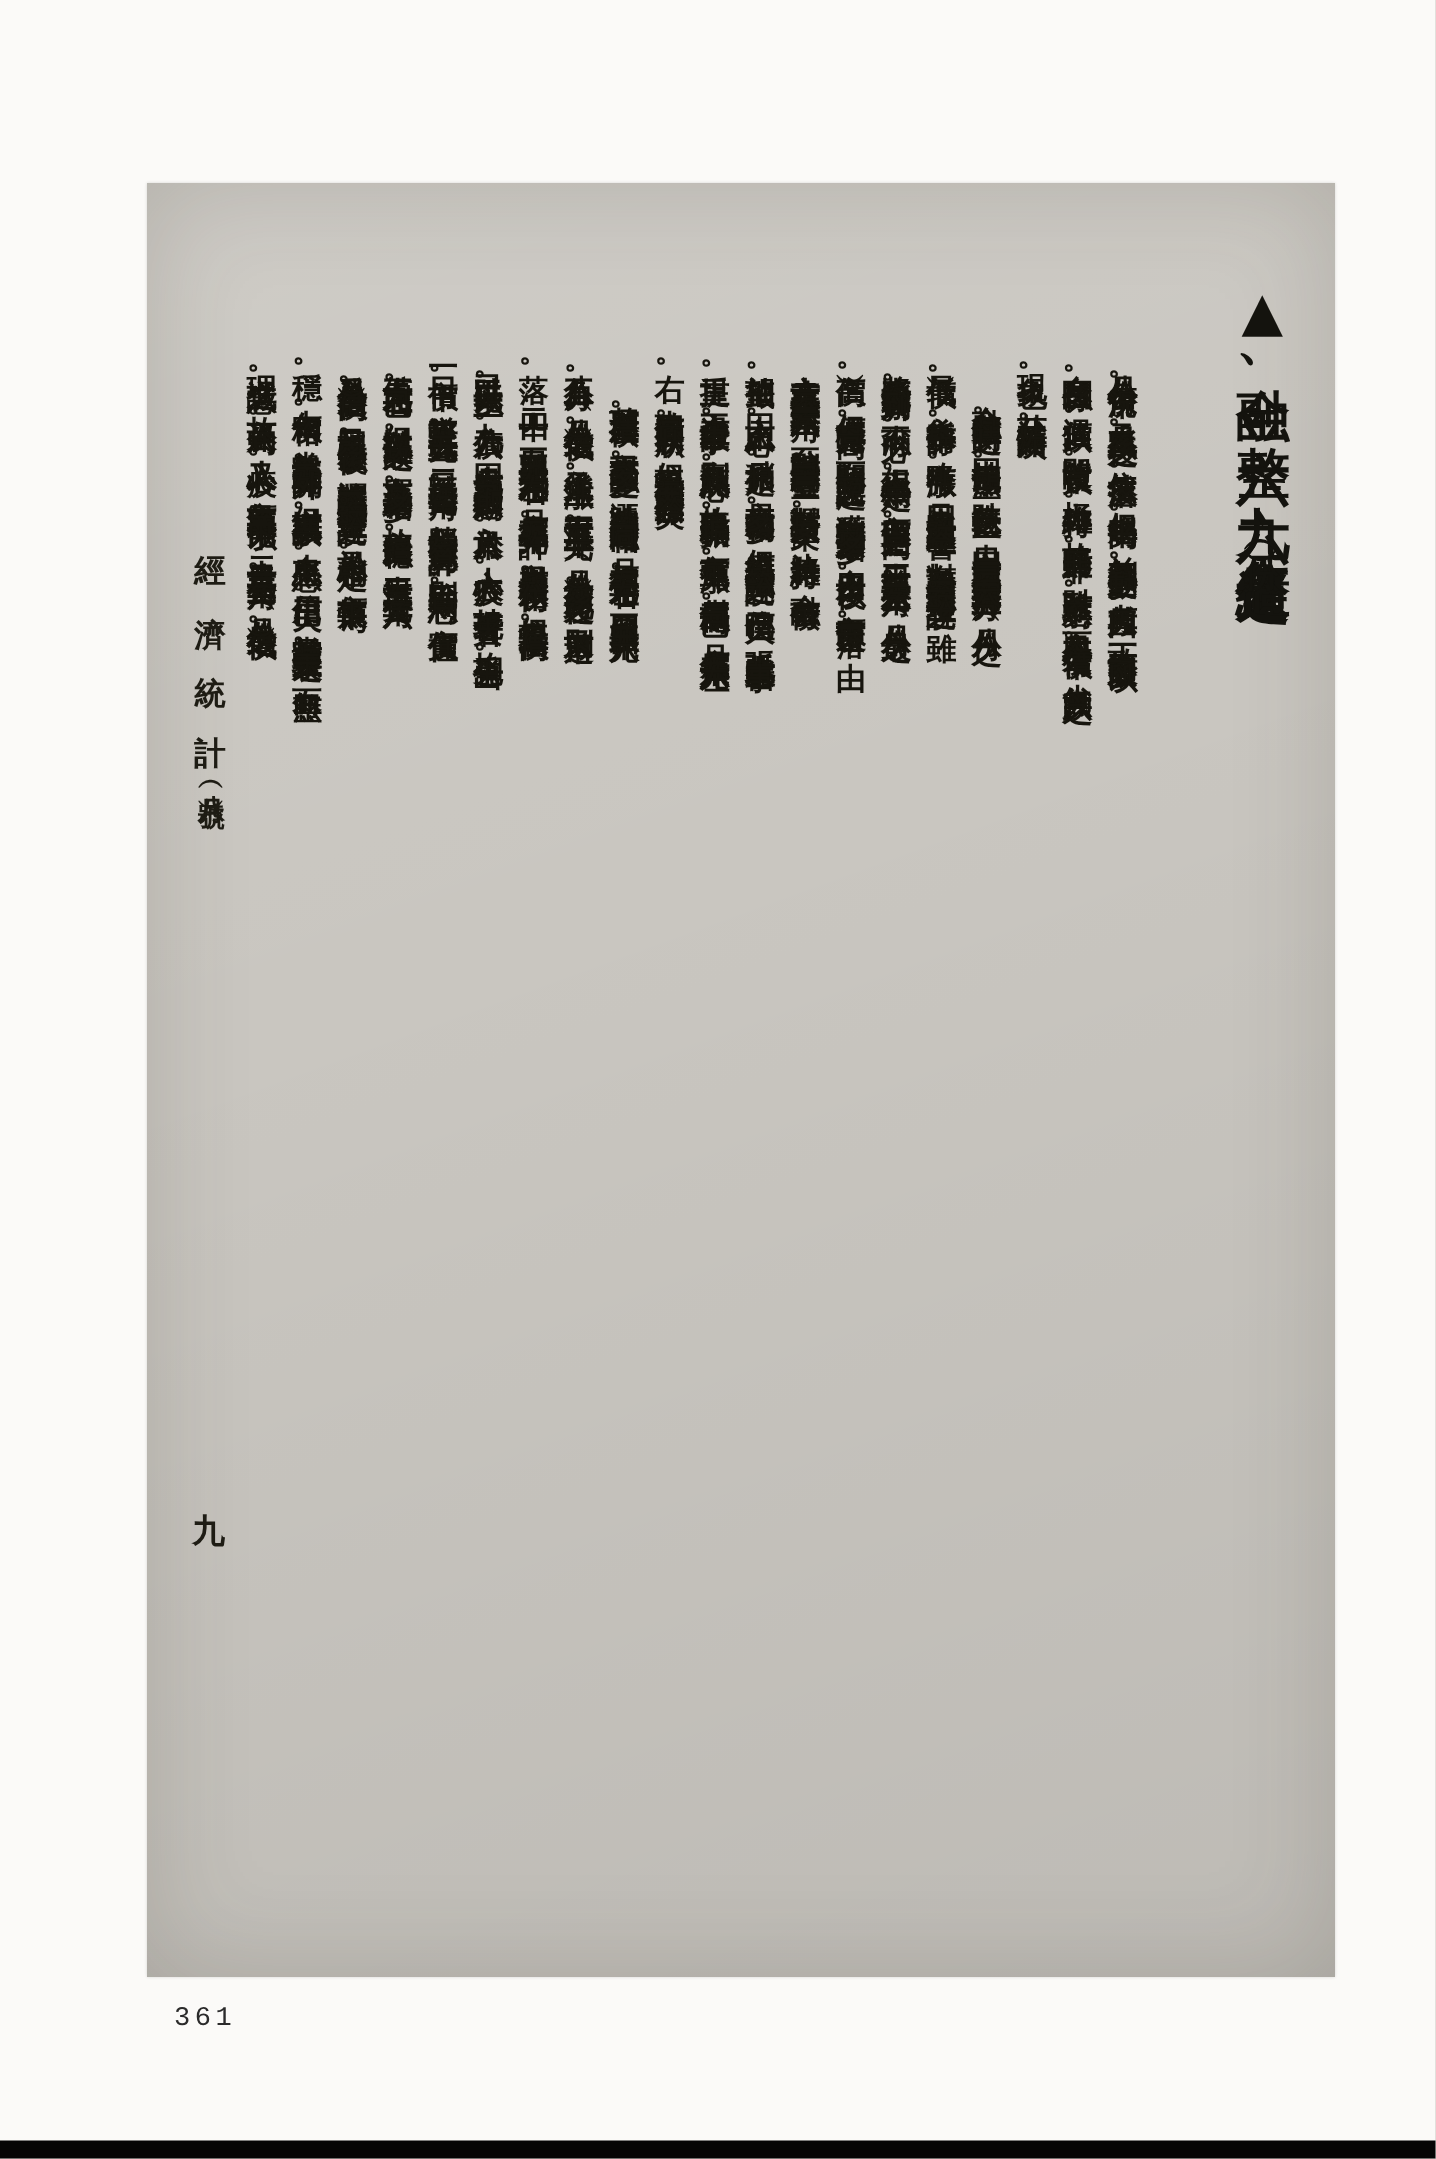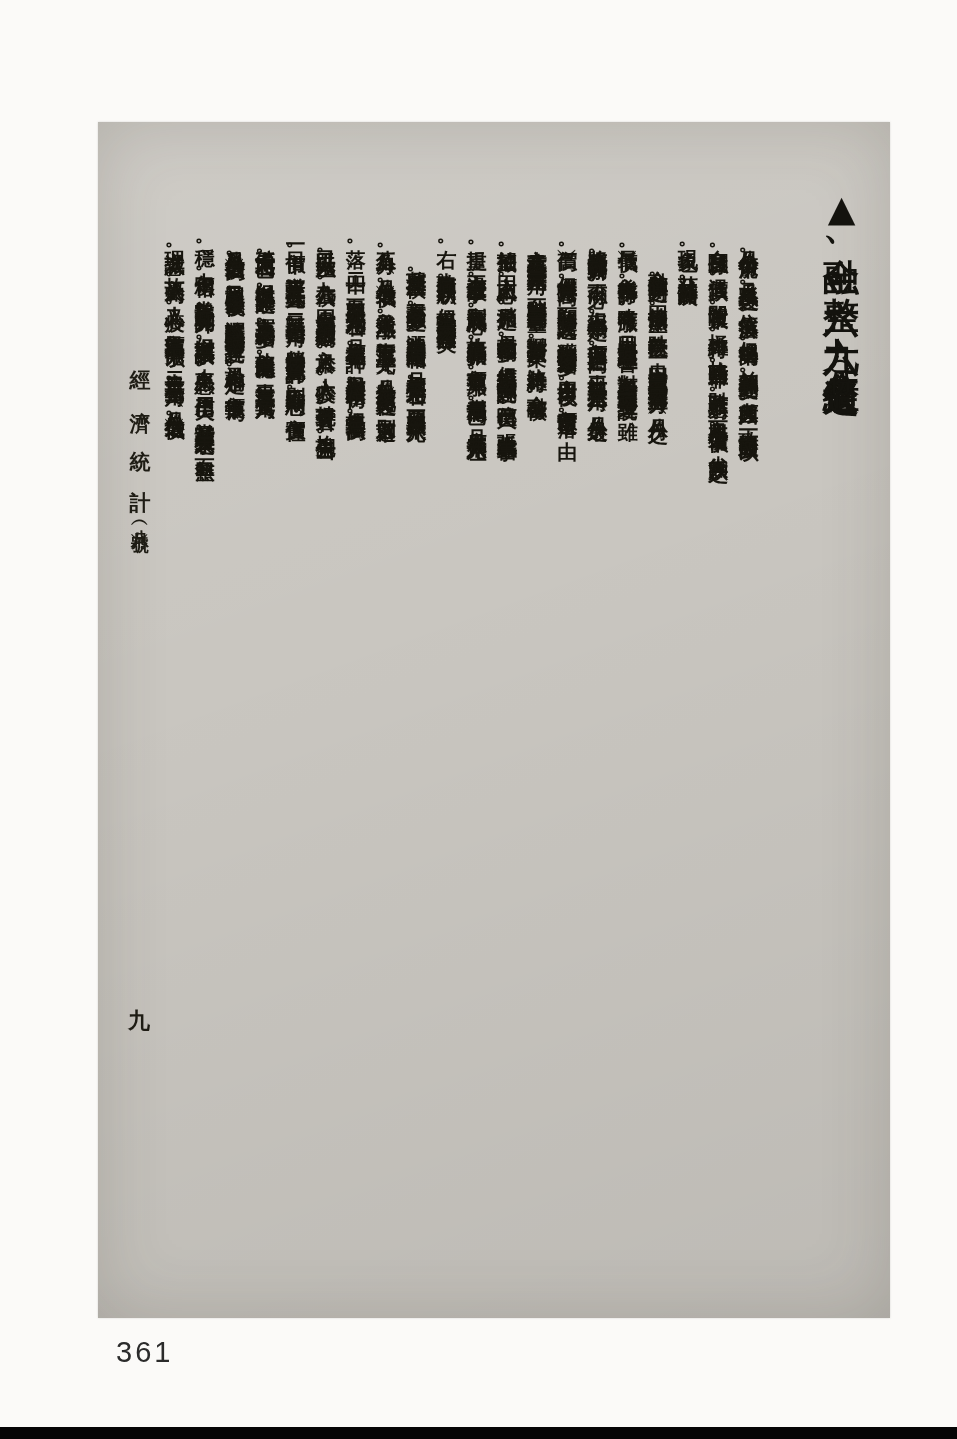--- a/index.html
+++ b/index.html
@@ -37,22 +37,22 @@
     color:#1e1c14;font-weight:600;
   }
   .journal{font-size:21px;letter-spacing:40px;}
   .issue{font-size:18px;letter-spacing:2px;}
   .section-page{
     position:absolute;left:30px;top:884px;
     font-size:22px;font-weight:700;color:#1e1c14;
   }
   .page-number{
     position:absolute;left:116px;top:1336px;
-    font-family:Liberation Sans, sans-serif;
-    font-size:29px;letter-spacing:3px;color:#2b2b2b;
+    font-family:Liberation Mono, monospace;
+    font-size:18px;letter-spacing:3px;color:#2b2b2b;
   }
   .bottom-bar{
     position:absolute;left:0;top:1427px;width:957px;height:12px;
     background:#050505;
   }
 </style>
 </head>
 <body>
 
 <div class="paper">

